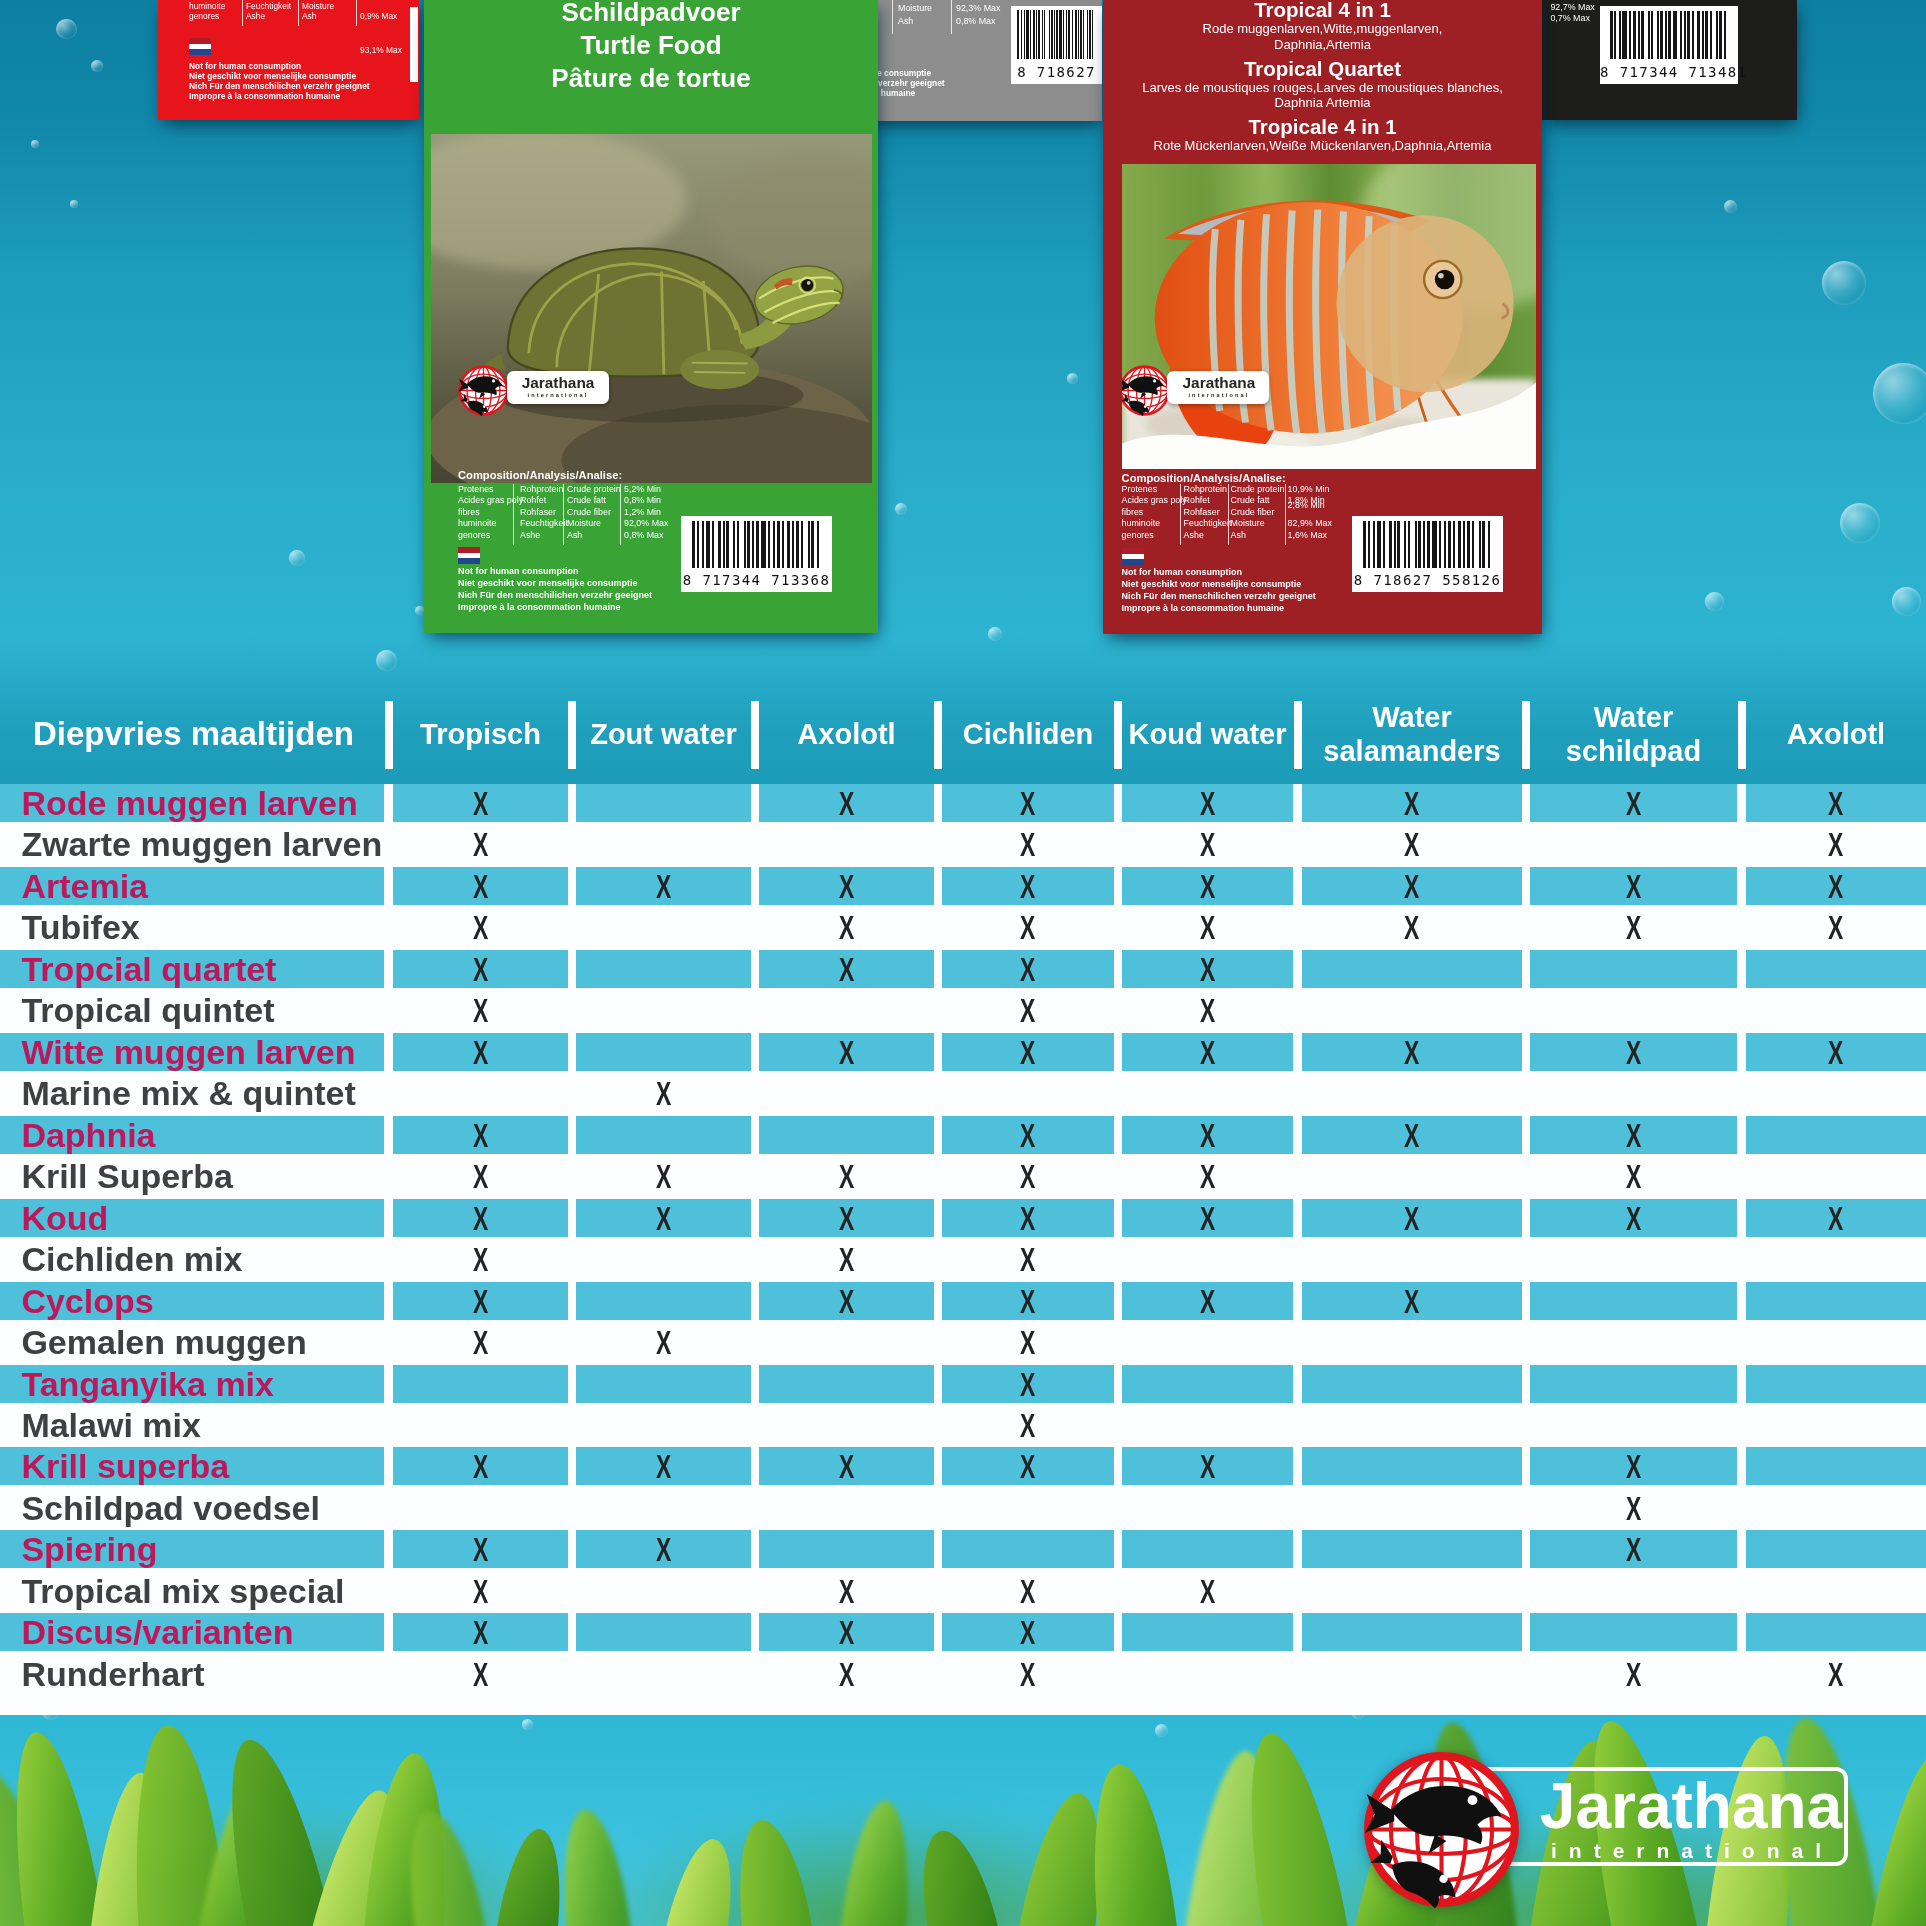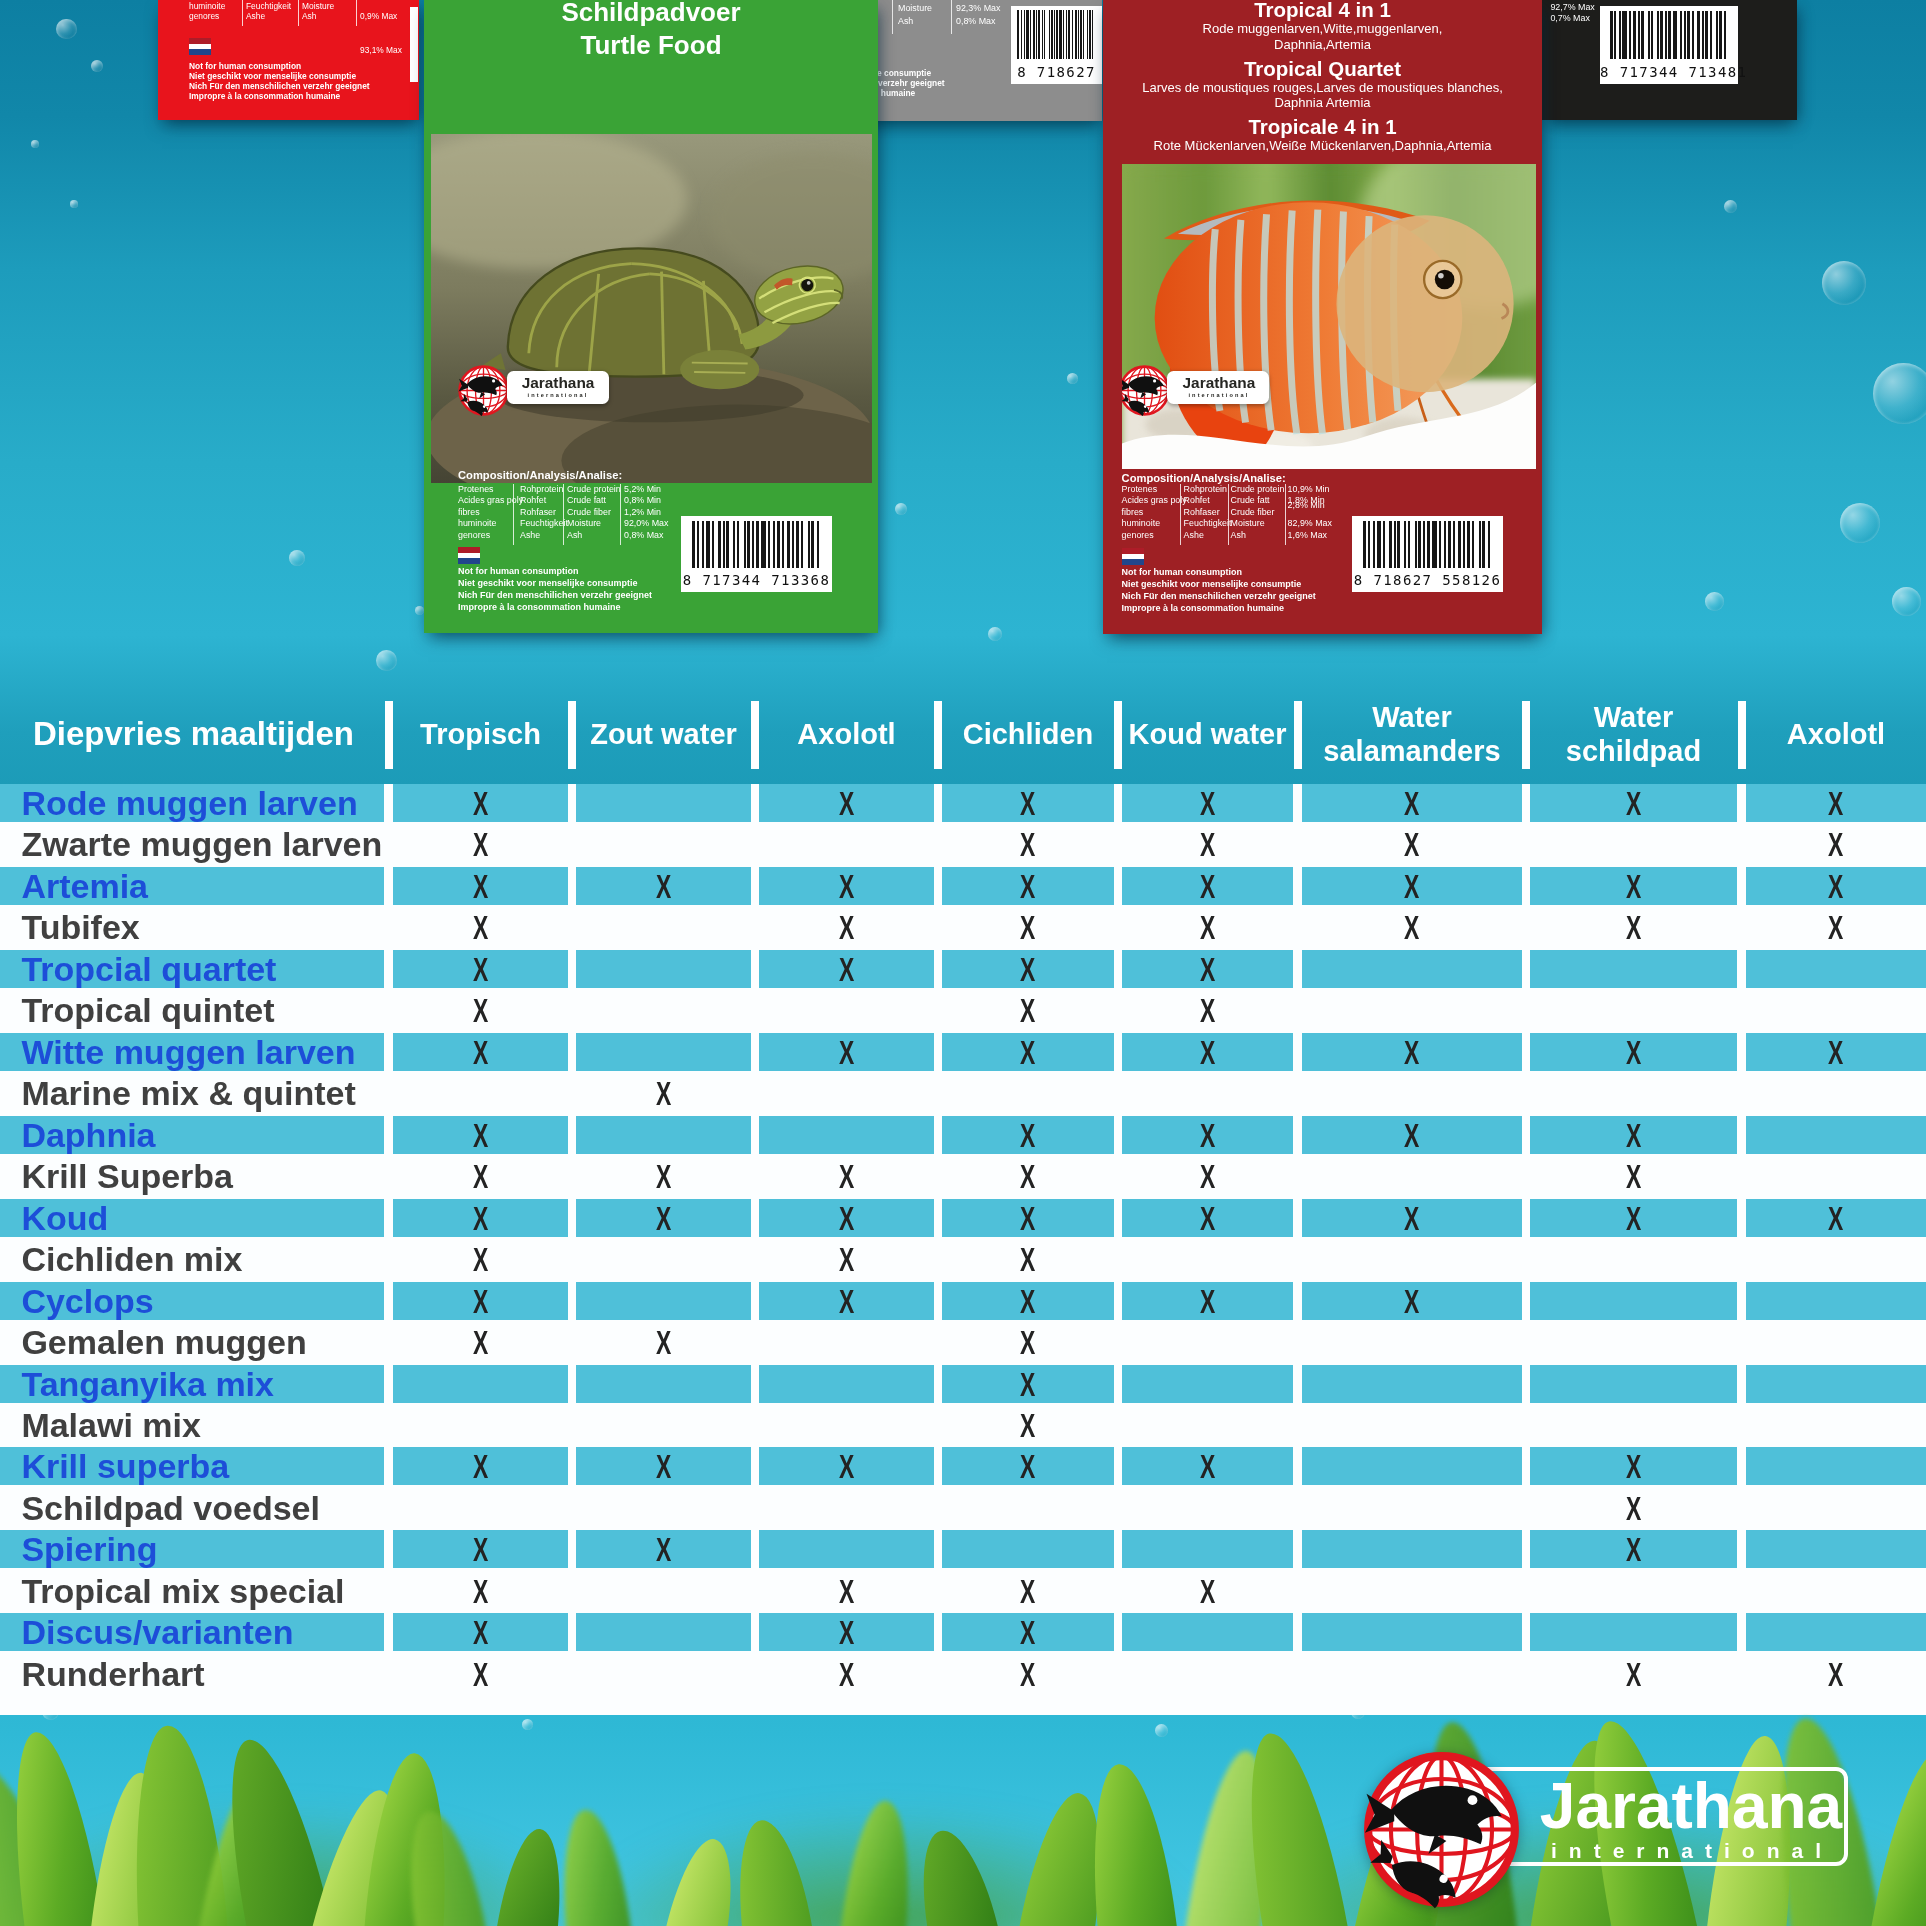--- a/index.html
+++ b/index.html
@@ -53,21 +53,21 @@
   #thead .title{position:absolute;left:33px;top:0;width:354px;height:78px;display:flex;align-items:center;
     color:#fff;font-size:33px;font-weight:700;}
   #thead .th{position:absolute;top:0;height:78px;display:flex;align-items:center;justify-content:center;text-align:center;
     color:#fff;font-size:29px;font-weight:700;line-height:34px;}
   #thead .sep{position:absolute;top:5.6px;width:7.5px;height:68px;background:#fff;}
   #tbody{position:absolute;left:0;top:89px;width:1926px;height:931px;background:#fcfeff;}
   .trow{position:absolute;left:0;width:1926px;height:38px;}
   .trow .lblbg{position:absolute;left:0;top:0;width:384px;height:38px;background:#4fc0d9;}
   .trow .cell{position:absolute;top:0;height:38px;background:#4fc0d9;}
   .trow .lbl{position:absolute;left:21.4px;top:0;height:38px;line-height:39px;font-size:34px;font-weight:700;white-space:nowrap;}
-  .trow.c .lbl{color:#1d4ed8;}
+  .trow.c .lbl{color:#be185d;}
   .trow.w .lbl{color:#404040;}
   .trow .x{position:absolute;top:0;height:38px;line-height:38px;text-align:center;font-size:26px;font-weight:700;color:#232323;}
   .trow .x b{display:inline-block;transform:scale(.88,1.3);font-weight:700;}
   
   #plants{position:absolute;left:0;top:1659px;width:1926px;height:267px;z-index:5;}
   .leaf{position:absolute;bottom:-23px;transform-origin:bottom center;transform:rotate(var(--r));
     border-radius:48% 52% 8% 8%/95% 95% 5% 5%;}
   .l1{background:linear-gradient(105deg,#a6da45,#5cab24 60%,#3c8f1a);}
   .l2{background:linear-gradient(100deg,#8cc937,#4d9c20);}
   .l3{background:linear-gradient(95deg,#c4e566,#7fbf35);}
@@ -222,20 +222,21 @@
         <div>Nich Für den menschilichen verzehr geeignet</div>
         <div>Impropre à la consommation humaine</div>
       </div>
     <i class="bc-edge" style="left:252px;top:7px;width:8.4px;height:75px"></i>
   </section>
 
   <section class="pkg" id="pkg-green">
     <div class="gtitles">
       <div>Schildpadvoer</div>
       <div>Turtle Food</div>
+      <div>Pâture de tortue</div>
     </div>
     <div class="photo" style="left:6.5px;top:134px;width:441px;height:349px">
       <svg viewBox="0 0 947 748" preserveAspectRatio="none">
         <defs>
           <linearGradient id="tbg" x1="0" y1="0" x2="0" y2="1">
             <stop offset="0" stop-color="#98987b"></stop>
               <stop offset=".45" stop-color="#7c7b5e"></stop>
             <stop offset=".75" stop-color="#5a5942"></stop>
               <stop offset="1" stop-color="#454434"></stop>
           </linearGradient>

